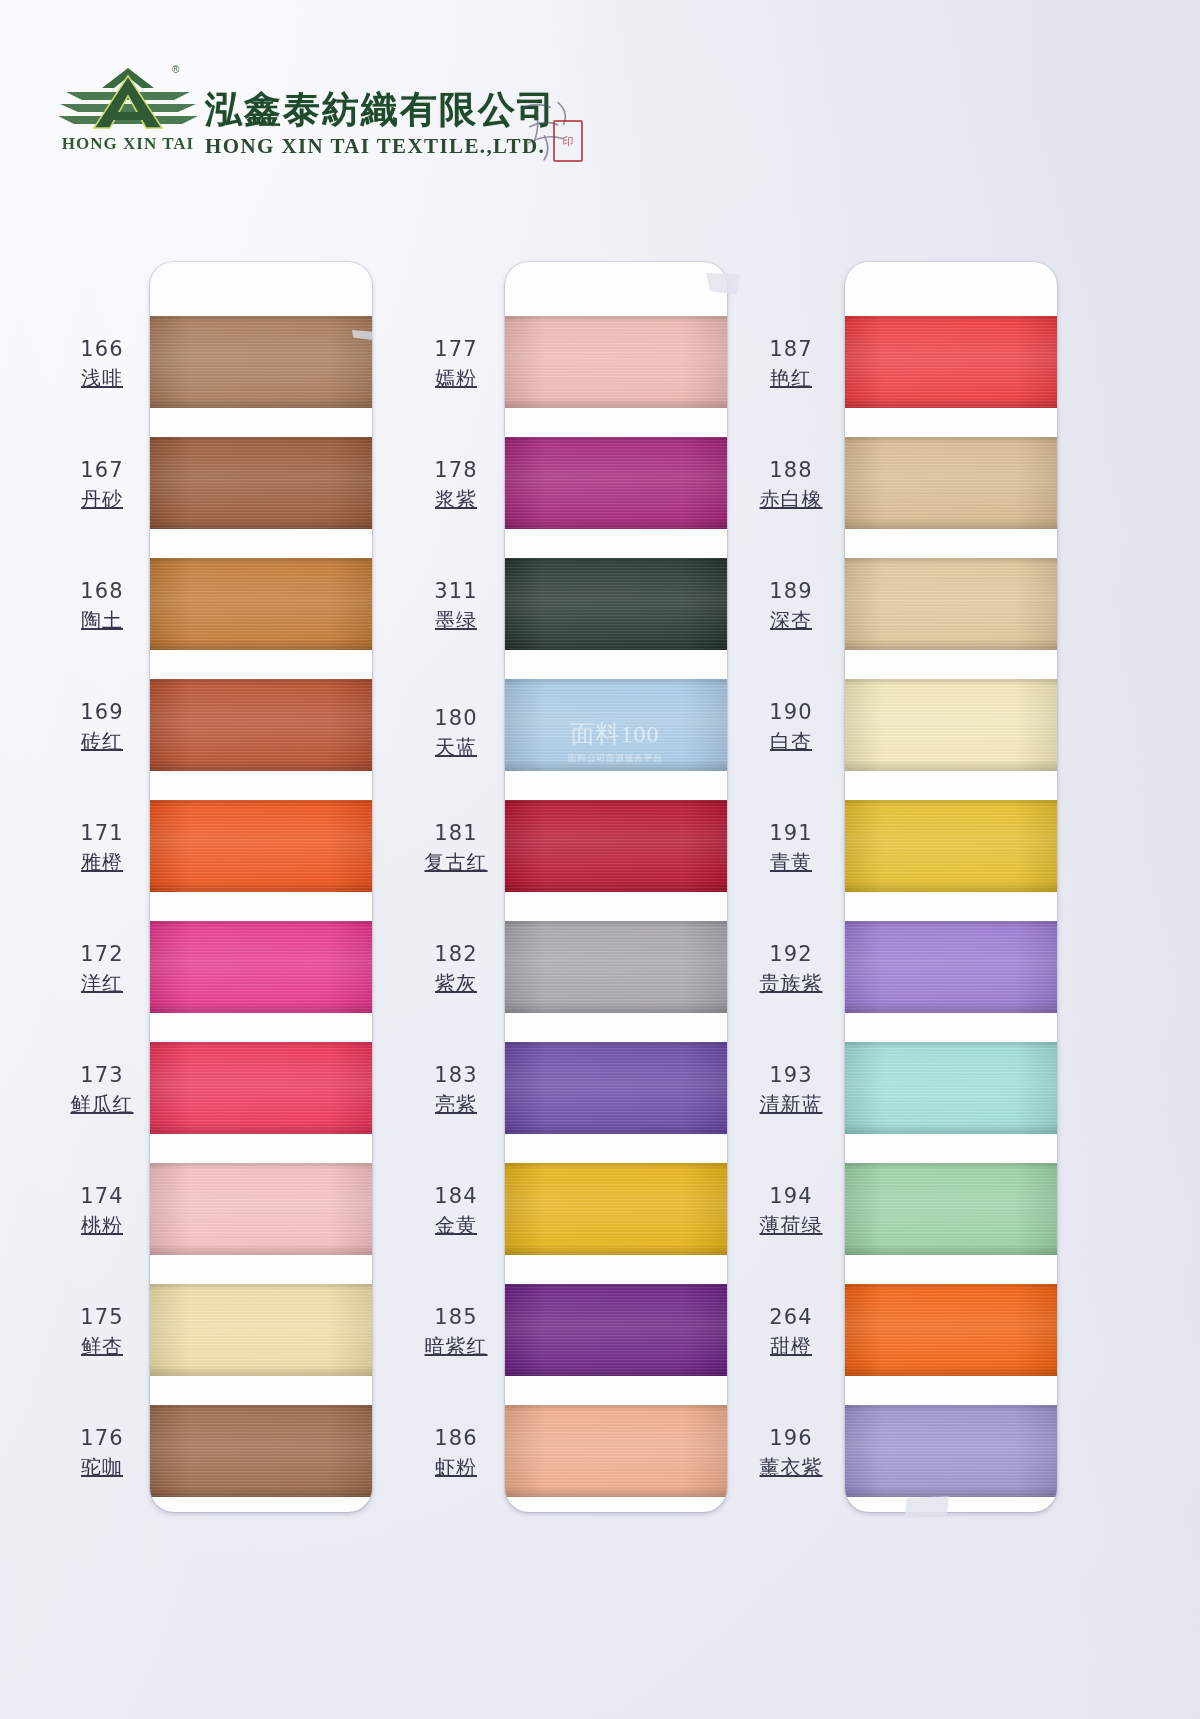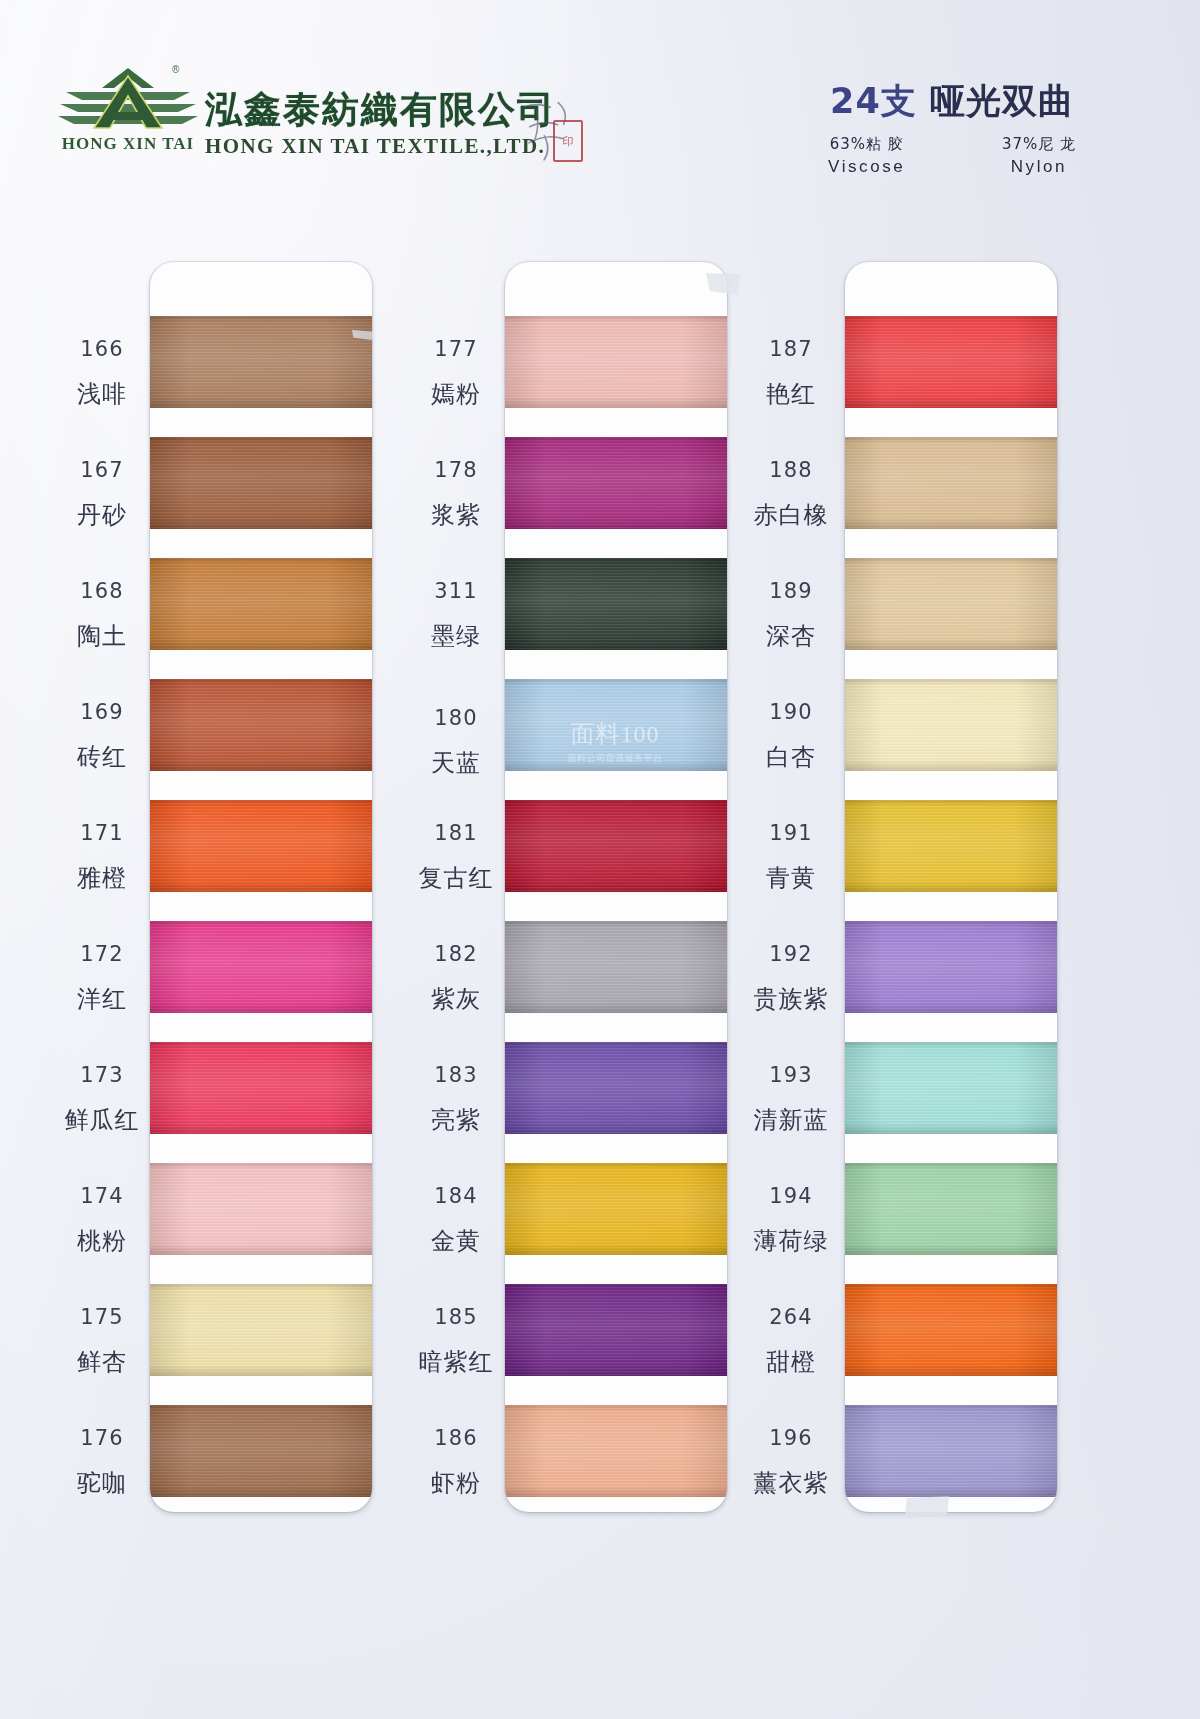--- a/index.html
+++ b/index.html
@@ -124,21 +124,21 @@
       linear-gradient(to right, rgba(0,0,0,.10) 0%, rgba(255,255,255,.07) 18%,
                       rgba(255,255,255,.05) 80%, rgba(0,0,0,.09) 100%);
   }
 
   .label{
     position:absolute;text-align:center;width:132px;
     font-family:"DejaVu Sans","Liberation Sans",sans-serif;
     color:#3b3f4c;line-height:1.30;
   }
   .label .code{display:block;font-size:21px;letter-spacing:1.2px;color:#3b3f4c;}
-  .label .name{display:block;font-size:24px;letter-spacing:1px;color:#34384a;margin-top:16px;}
+  .label .name{display:block;font-size:20px;letter-spacing:1px;color:#34384a;margin-top:2px;text-decoration:underline;}
 
   .lab-1{left:36px;}
   .lab-2{left:390px;}
   .lab-3{left:725px;}
 
   
   .tape{
     position:absolute;background:rgba(226,228,236,.85);
     box-shadow:0 1px 2px rgba(120,124,140,.35);
   }
@@ -191,35 +191,20 @@
           <path d="M18 14 q2 16 -4 30"></path>
           <path d="M10 30 q16 -6 28 0"></path>
           <path d="M8 46 q18 -8 34 -2"></path>
           <path d="M24 40 q6 14 -2 24"></path>
           <path d="M40 8 q10 10 4 22"></path>
         </g>
       </svg>
     </div>
     <div class="seal">印</div>
 
-    <div class="title-block">
-      <div class="title-main">
-        <span class="count">24支</span><span> 哑光双曲</span>
-      </div>
-      <div class="comp-row">
-        <div class="comp">
-          <span class="cn">63%粘 胶</span>
-          <span class="en">Viscose</span>
-        </div>
-        <div class="comp">
-          <span class="cn">37%尼 龙</span>
-          <span class="en">Nylon</span>
-        </div>
-      </div>
-    </div>
   </div>
 
   <div class="columns">
     <div class="column col-1">
       <div class="card">
         <div class="card-inner" id="card-1">
             <div class="swatch" style="top: 54px; height: 92px;">
               <div class="thread" style="background: rgb(169, 123, 91);"></div>
             </div>
             <div class="swatch" style="top: 175px; height: 92px;">

